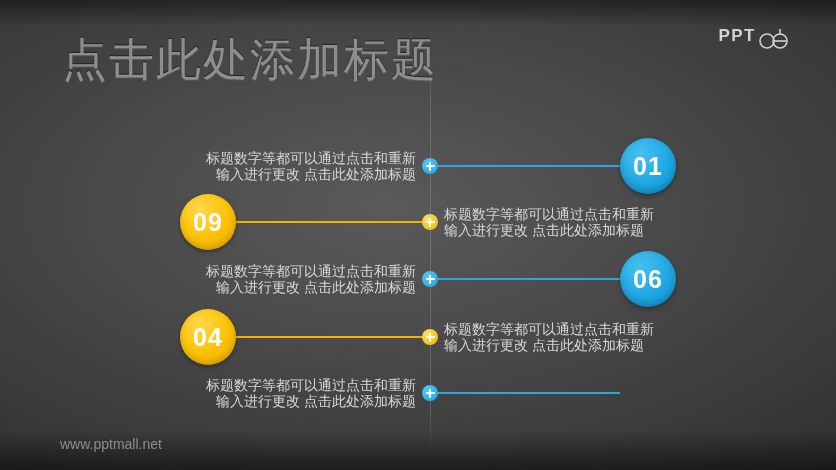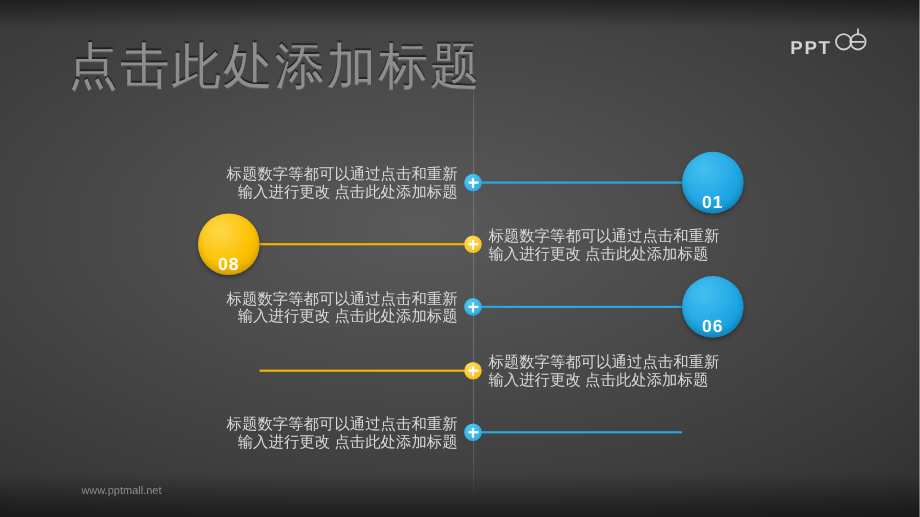--- a/index.html
+++ b/index.html
@@ -44,21 +44,21 @@
     text-shadow: 0 1px 0 rgba(255,255,255,0.10), 0 -1px 1px rgba(0,0,0,0.5);
     white-space: nowrap;
   }
 
   
   .logo {
     position: absolute;
     right: 48px;
     top: 26px;
     display: flex;
-    align-items: flex-end;
+    align-items: flex-start;
     height: 28px;
     color: #cfcfcf;
   }
   .logo-text {
     font-size: 17px;
     letter-spacing: 1.5px;
     font-weight: bold;
     color: #d3d3d3;
   }
   .logo-mark {
@@ -90,23 +90,23 @@
   .conn-yellow { background: #f0b400; }
 
   .bubble {
     position: absolute;
     top: 50%;
     width: 56px;
     height: 56px;
     margin-top: -28px;
     border-radius: 50%;
     display: flex;
-    align-items: flex-end;
+    align-items: center;
     justify-content: center;
-    font-size: 16px;
+    font-size: 25px;
     font-weight: bold;
     color: #ffffff;
     letter-spacing: 1px;
   }
   .bubble-blue {
     background: radial-gradient(circle at 36% 28%, #45c0f0 0%, #1fa7e4 55%, #0d8fd0 100%);
     box-shadow: inset 0 -3px 6px rgba(0,0,0,0.18), 0 2px 4px rgba(0,0,0,0.35);
   }
   .bubble-yellow {
     background: radial-gradient(circle at 36% 28%, #ffd84a 0%, #fbc000 55%, #e8a800 100%);
@@ -142,23 +142,23 @@
     font-size: 14px;
     line-height: 16px;
     white-space: nowrap;
   }
   .text-block.right-align { text-align: right; }
   .text-block.left-align { text-align: left; }
   .text-line { display: block; }
 
   .footer {
     position: absolute;
-    left: 74px;
+    left: 60px;
     bottom: 18px;
-    font-size: 10px;
+    font-size: 14px;
     color: #8d8d8d;
   }
 </style>
 </head>
 <body>
 
 <div class="slide">
   <div class="edge-top"></div>
   <div class="edge-bottom"></div>
 
@@ -191,21 +191,21 @@
   </div>
 
   <div class="row" style="left:0; top:194px; width:836px;">
     <div class="connector conn-yellow" style="left:236px; width:194px;"></div>
     <div class="node node-yellow" style="left:422px;"></div>
     <div class="text-block left-align" style="left:444px;">
       <span class="text-line">标题数字等都可以通过点击和重新</span>
       <span class="text-line">输入进行更改 点击此处添加标题</span>
     </div>
     <div class="bubble bubble-yellow" style="left:180px;">
-      <span>08</span>
+      <span>09</span>
     </div>
   </div>
 
   <div class="row" style="left:0; top:251px; width:836px;">
     <div class="connector conn-blue" style="left:430px; width:190px;"></div>
     <div class="node node-blue" style="left:422px;"></div>
     <div class="text-block right-align" style="right:420px;">
       <span class="text-line">标题数字等都可以通过点击和重新</span>
       <span class="text-line">输入进行更改 点击此处添加标题</span>
     </div>
@@ -214,20 +214,23 @@
     </div>
   </div>
 
   <div class="row" style="left:0; top:309px; width:836px;">
     <div class="connector conn-yellow" style="left:236px; width:194px;"></div>
     <div class="node node-yellow" style="left:422px;"></div>
     <div class="text-block left-align" style="left:444px;">
       <span class="text-line">标题数字等都可以通过点击和重新</span>
       <span class="text-line">输入进行更改 点击此处添加标题</span>
     </div>
+    <div class="bubble bubble-yellow" style="left:180px;">
+      <span>04</span>
+    </div>
   </div>
 
   <div class="row" style="left:0; top:365px; width:836px;">
     <div class="connector conn-blue" style="left:430px; width:190px;"></div>
     <div class="node node-blue" style="left:422px;"></div>
     <div class="text-block right-align" style="right:420px;">
       <span class="text-line">标题数字等都可以通过点击和重新</span>
       <span class="text-line">输入进行更改 点击此处添加标题</span>
     </div>
   </div>

